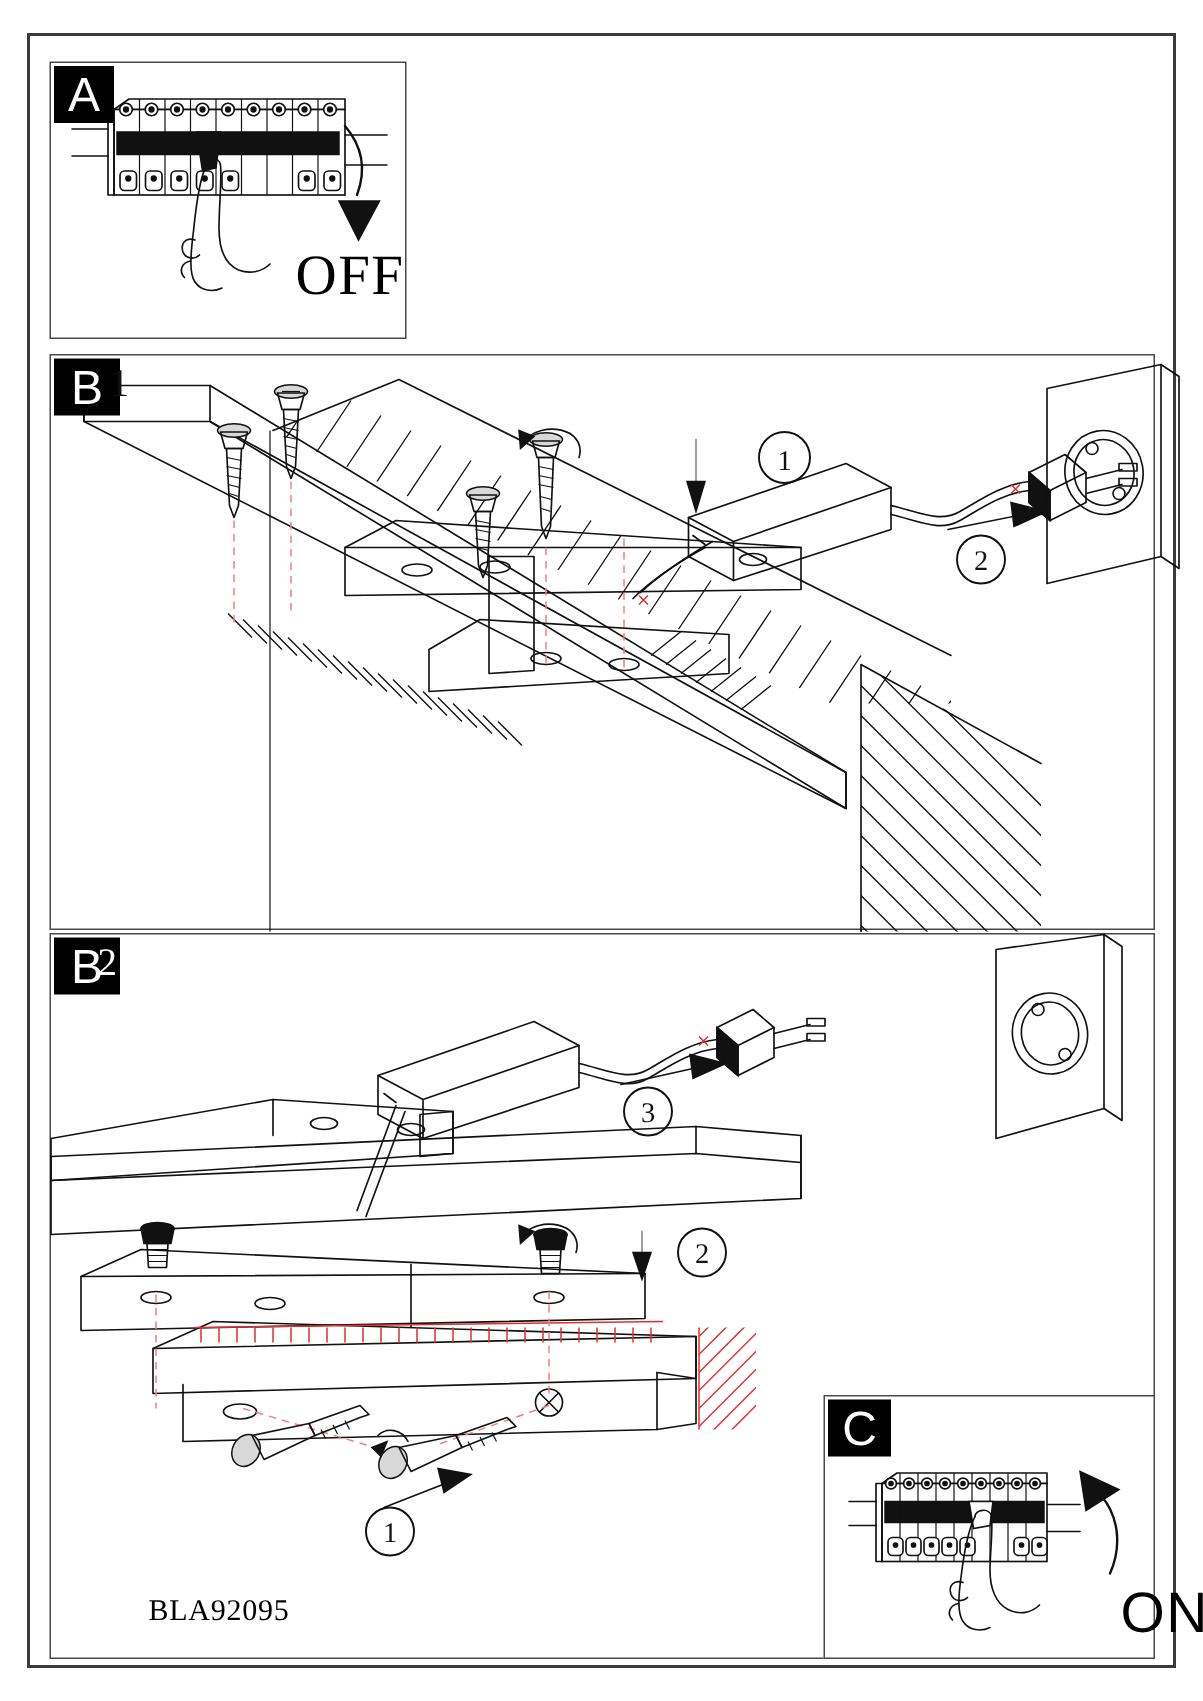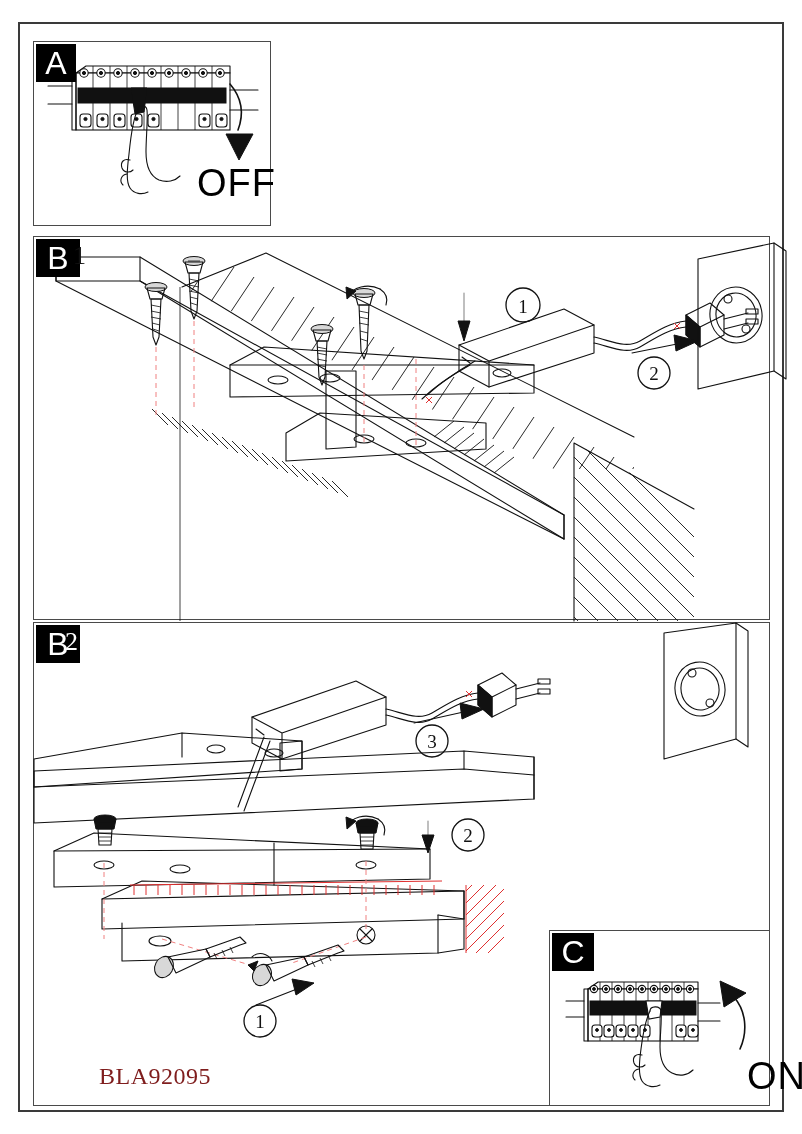--- a/index.html
+++ b/index.html
@@ -29,21 +29,21 @@
   .badge-c{left:2px;top:2px;width:42px;height:38px;font-size:32px;}
 
   .b-num{color:#111;font-size:26px;position:absolute;right:-6px;top:4px;
          font-family:"Liberation Serif",serif;}
   .b-num.inside{color:#fff;right:2px;}
 
   .label-off,.label-on{position:absolute;font-size:38px;color:#000;
        letter-spacing:1px;font-family:"Liberation Sans",sans-serif;}
 
   .code{position:absolute;left:99px;top:1063px;font-family:"Liberation Serif",serif;
-        font-size:24px;color:#7f1d1d;letter-spacing:.5px;}
+        font-size:20px;color:#000000;letter-spacing:.5px;}
 
   svg{display:block;overflow:visible;}
   .ln{fill:none;stroke:#111;stroke-width:1.1;stroke-linecap:round;stroke-linejoin:round;}
   .ln-thin{fill:none;stroke:#111;stroke-width:.8;}
   .hatch{fill:none;stroke:#111;stroke-width:.9;}
   .fillw{fill:#fff;stroke:#111;stroke-width:1.1;}
   .fillk{fill:#111;stroke:#111;stroke-width:1;}
   .red-dash{fill:none;stroke:#f08080;stroke-width:1;stroke-dasharray:5 4;}
   .red-ln{fill:none;stroke:#e03030;stroke-width:1;}
   .grey{fill:#d8d8d8;stroke:#111;stroke-width:1;}
@@ -130,21 +130,21 @@
       <path class="ln" d="M96 118 C90 116 86 120 88 126 C90 131 96 131 99 128"></path>
       <path class="ln" d="M93 132 C87 133 85 139 89 143"></path>
     </g>
 
     <g>
       <path class="ln" style="stroke-width:1.6" d="M196 42 C208 56 210 72 204 88"></path>
       <path class="fillk" d="M192 92 L219 92 L205 118 Z"></path>
     </g>
   </svg>
 
-  <div class="label-off" style="left:163px;top:120px;">OFF</div>
+  <div class="label-off" style="left:163px;top:120px;font-family:Liberation Serif, serif;">OFF</div>
 </div>
 
 <div class="panel" id="panel-b1">
   <div class="badge badge-b1">
     <span>B</span>
     <span class="b-num">1</span>
   </div>
 
   <svg width="737" height="384" viewBox="0 0 737 384">
 

